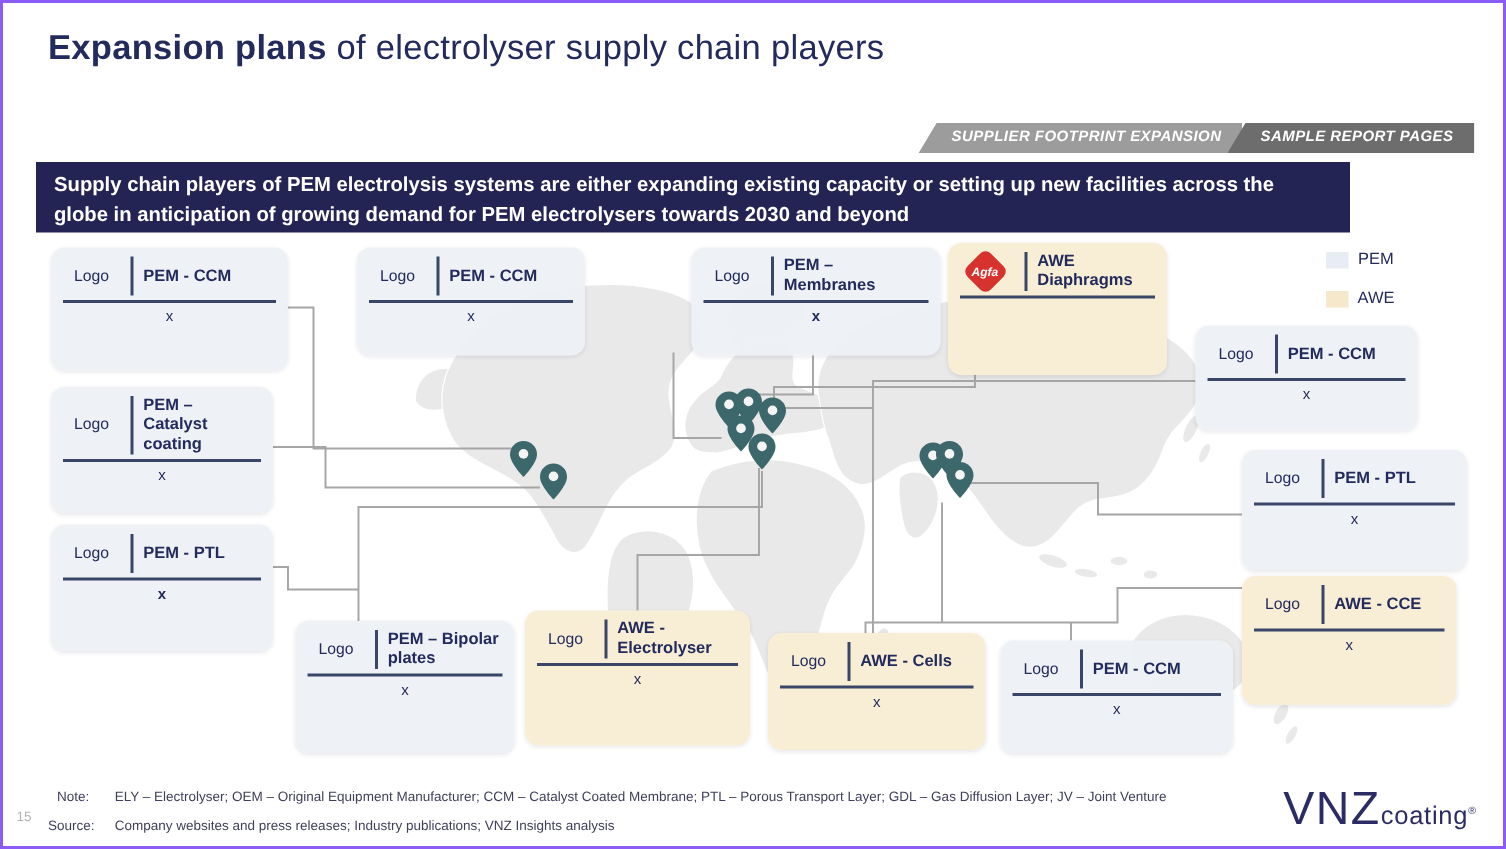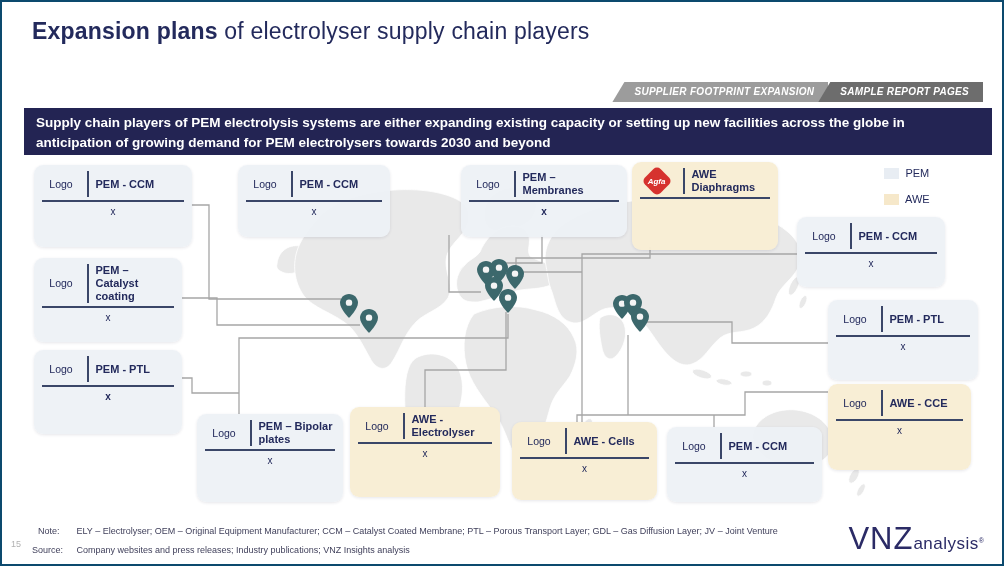--- a/index.html
+++ b/index.html
@@ -1,32 +1,32 @@
 <!DOCTYPE html>
 <html><head>
 <meta charset="utf-8">
 <style>
   html,body{margin:0;padding:0;background:#e7e7e7;}
   .stage{
     position:relative;width:1004px;height:566px;background:#ffffff;
-    border:2px solid #0c4a6e;box-sizing:border-box;overflow:hidden;
+    border:2px solid #8b5cf6;box-sizing:border-box;overflow:hidden;
     font-family:"Liberation Sans",sans-serif;
   }
   
   .title{position:absolute;left:30px;top:16px;font-size:23px;color:#232a5c;letter-spacing:.2px;}
   .title .b{font-weight:bold;}
   
   .tabs{position:absolute;right:19px;top:80px;display:flex;z-index:6;}
   .tab{height:20px;line-height:20px;padding:0 14px 0 22px;color:#ffffff;font-size:10px;
        font-weight:bold;font-style:italic;letter-spacing:.3px;white-space:nowrap;
        clip-path:polygon(12px 0,100% 0,100% 100%,0 100%);}
   .tab.t1{background:#9c9c9c;margin-right:-10px;}
   .tab.t2{background:#6d6d6d;}
   
-  .banner{position:absolute;left:22px;top:106px;width:968px;height:47px;background:#232453;
+  .banner{position:absolute;left:22px;top:106px;width:876px;height:47px;background:#232453;
           color:#ffffff;font-weight:bold;font-size:13.5px;line-height:1.45;
           padding:5px 12px;box-sizing:border-box;z-index:6;}
   
   .legend{position:absolute;left:882px;top:165px;display:flex;gap:14px;z-index:6;align-items:center;flex-direction:column;}
   .legend .item{display:flex;align-items:center;gap:6px;}
   .legend .sw{width:15px;height:11px;display:inline-block;}
   .legend .lb{font-size:11px;color:#232a5c;}
   
   svg.map{position:absolute;left:0;top:0;z-index:1;}
   
@@ -295,16 +295,16 @@
     <span class="f-label">Note:</span>
     <span>ELY – Electrolyser; OEM – Original Equipment Manufacturer; CCM – Catalyst Coated Membrane; PTL – Porous Transport Layer; GDL – Gas Diffusion Layer; JV – Joint Venture</span>
   </div>
   <div class="page-num">15</div>
   <div class="source-row">
     <span class="f-label" style="min-width:42px">Source:</span>
     <span>Company websites and press releases; Industry publications; VNZ Insights analysis</span>
   </div>
 
   <div class="brand">
-    <span class="vnz">VNZ</span><span class="ins">analysis</span><sup>®</sup>
+    <span class="vnz">VNZ</span><span class="ins">coating</span><sup>®</sup>
   </div>
 
 </div>
 
 </body></html>

